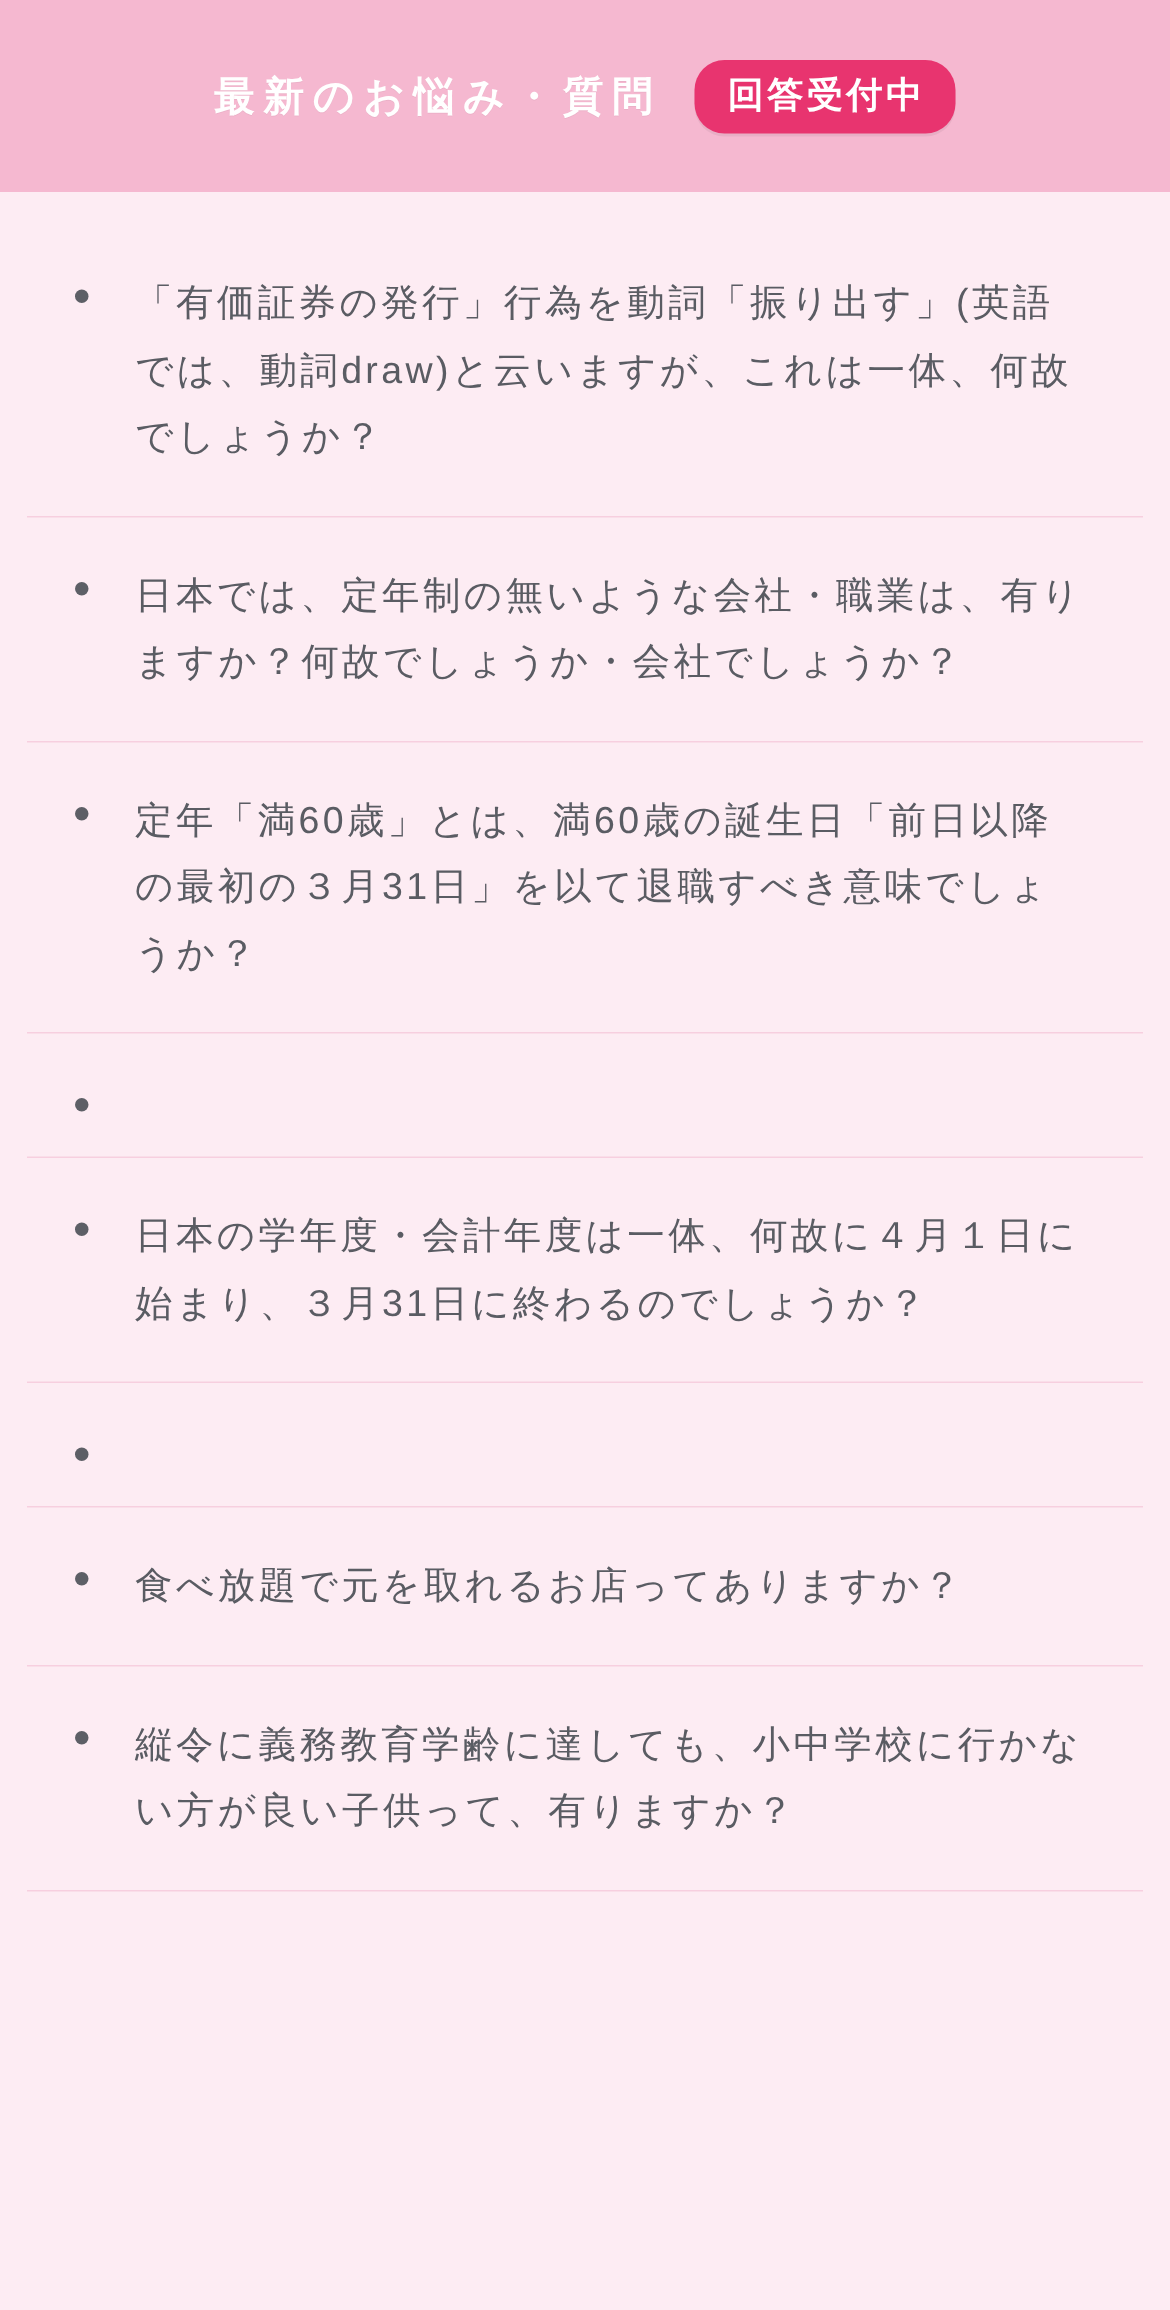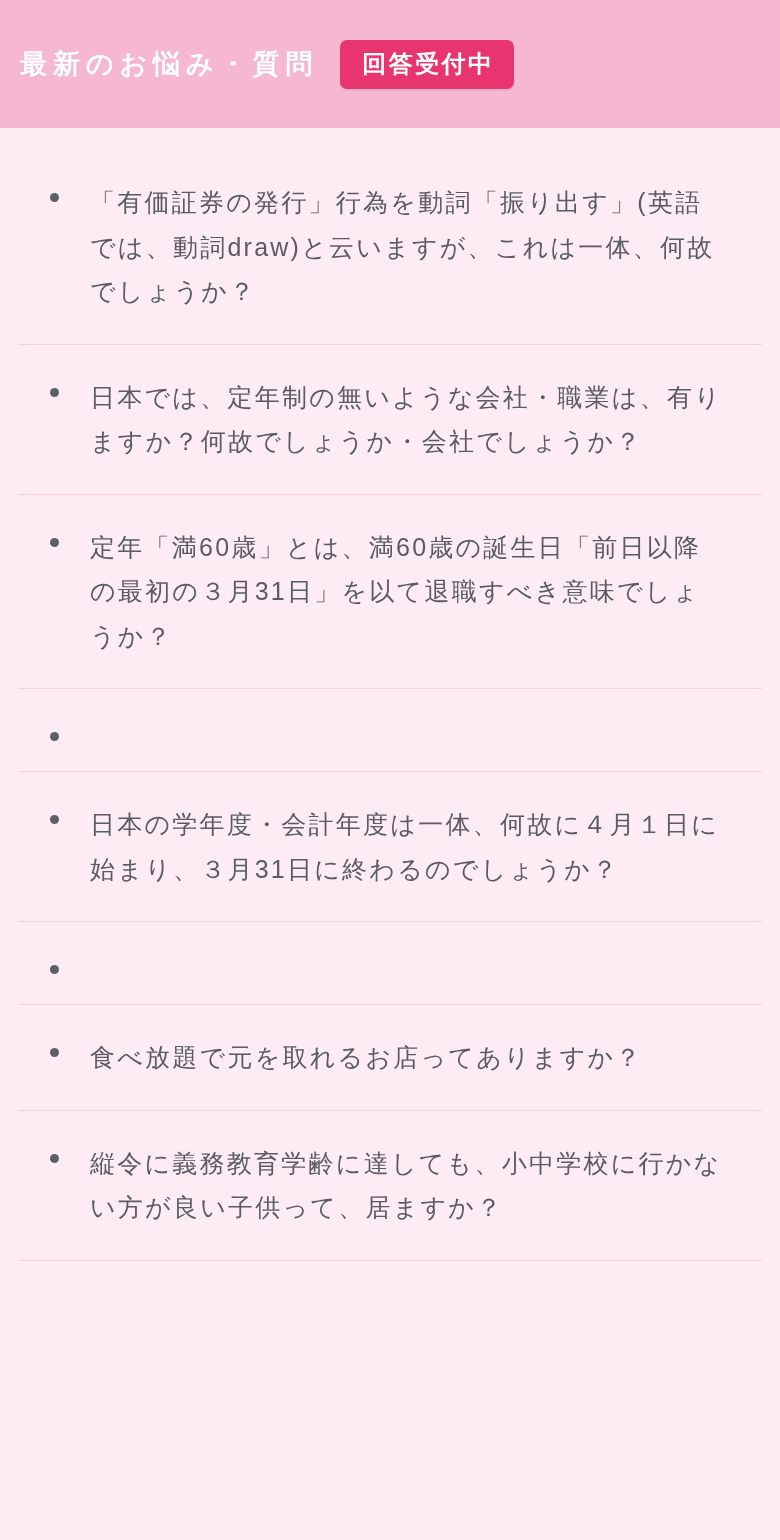--- a/index.html
+++ b/index.html
@@ -21,42 +21,42 @@
     position: relative;
     overflow: hidden;
   }
 
   
   .header {
     background: #f5b8d0;
     height: 128px;
     display: flex;
     align-items: center;
-    justify-content: flex-start;
+    justify-content: center;
     gap: 22px;
     padding: 0 20px;
     box-sizing: border-box;
   }
 
   .header-title {
     color: #ffffff;
     font-size: 27px;
     font-weight: bold;
     letter-spacing: 0.22em;
     white-space: nowrap;
     text-shadow: 0 1px 0 rgba(0,0,0,0.04);
   }
 
   .header-badge {
     background: #e8346f;
     color: #ffffff;
     font-size: 24px;
     font-weight: bold;
     letter-spacing: 0.10em;
-    border-radius: 7px;
+    border-radius: 20px;
     padding: 12px 20px 13px 22px;
     white-space: nowrap;
     line-height: 1;
     box-shadow: 0 2px 0 rgba(0,0,0,0.05);
   }
 
   
   .qa-list {
     list-style: none;
     margin: 0;
@@ -156,18 +156,18 @@
       <span class="qa-bullet">
           <span class="dot"></span>
         </span>
       <span class="qa-text">食べ放題で元を取れるお店ってありますか？</span>
     </li>
 
     <li class="qa-item">
       <span class="qa-bullet">
           <span class="dot"></span>
         </span>
-      <span class="qa-text">縦令に義務教育学齢に達しても、小中学校に行かない方が良い子供って、居ますか？</span>
+      <span class="qa-text">縦令に義務教育学齢に達しても、小中学校に行かない方が良い子供って、有りますか？</span>
     </li>
 
   </ul>
 
 </div>
 
 </body></html>

